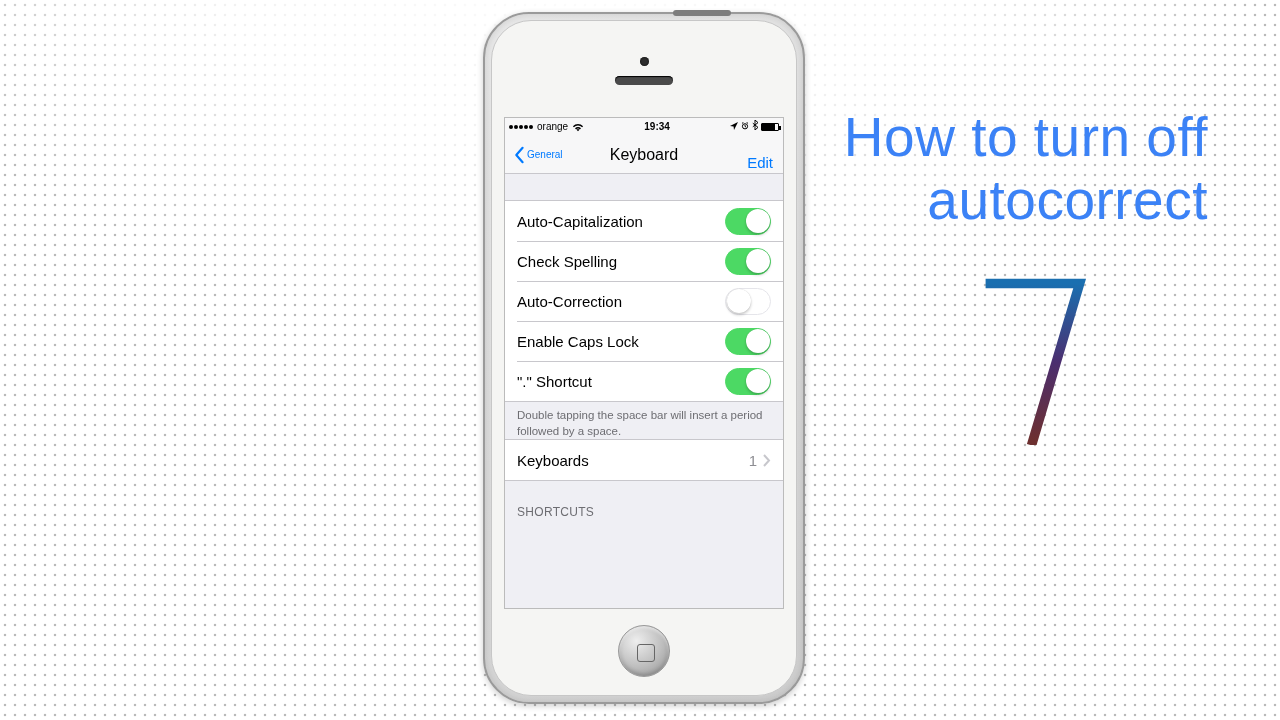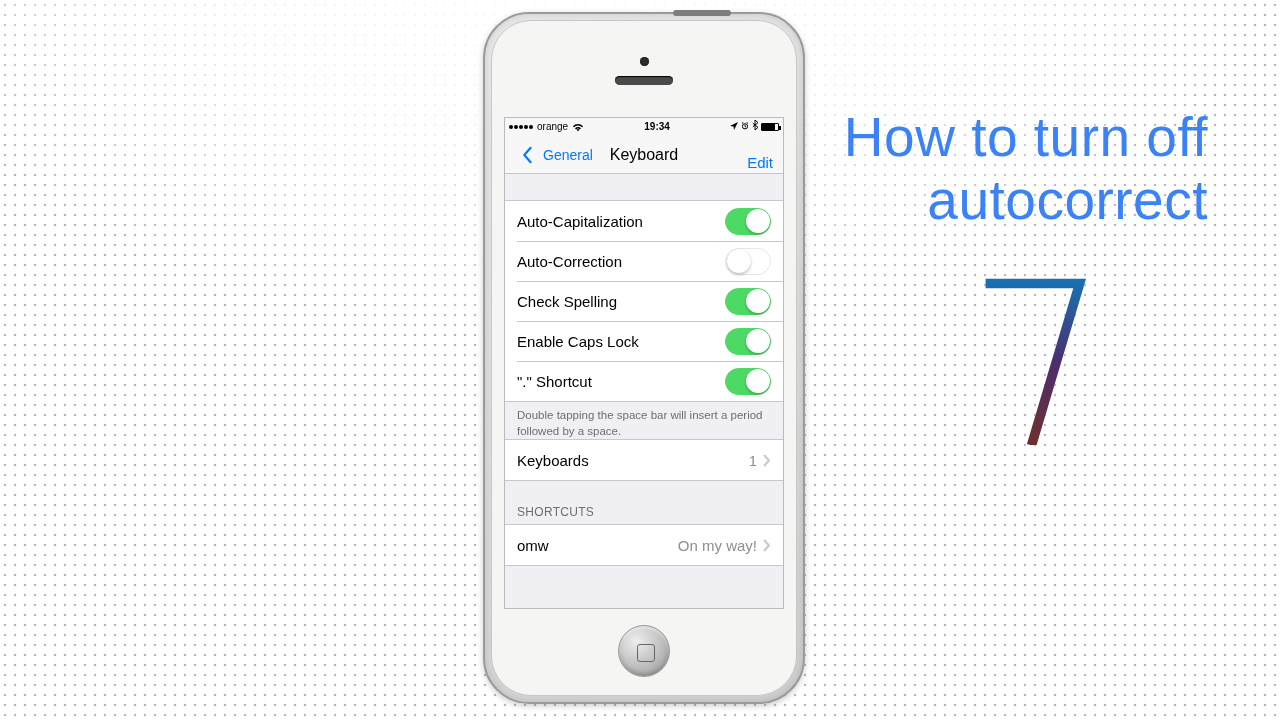--- a/index.html
+++ b/index.html
@@ -45,21 +45,21 @@
 .sb-wifi svg{display:block}
 .sb-center{flex:1;text-align:center;font-weight:700}
 .sb-right{display:flex;align-items:center;gap:3px}
 .batt{width:18px;height:8px;border:1px solid #000;border-radius:1px;position:relative}
 .batt::after{content:"";position:absolute;right:-3px;top:2px;width:2px;height:4px;background:#000}
 .batt i{display:block;height:100%;width:82%;background:#000}
 
 
 .navbar{height:38px;background:#f7f7f8;border-bottom:1px solid #c8c7cc;position:relative;display:flex;align-items:center;justify-content:center}
 .nav-title{font-weight:400;font-size:16px;color:#000}
-.nav-back{position:absolute;left:16px;top:0;bottom:0;display:flex;align-items:center;color:#007aff;font-size:14px;gap:10px}
+.nav-back{position:absolute;left:8px;top:0;bottom:0;display:flex;align-items:center;color:#007aff;font-size:10px;gap:2px}
 .nav-back svg{width:12px;height:18px}
 .nav-edit{position:absolute;right:10px;top:15px;bottom:0;display:flex;align-items:center;color:#007aff;font-size:15px}
 
 
 .content{position:absolute;top:56px;left:0;right:0;bottom:0;overflow:hidden;background:#efeff4;font-size:15px;color:#000}
 .group{background:#fff;border-top:1px solid #c8c7cc;border-bottom:1px solid #c8c7cc}
 .group.first{margin-top:26px}
 .row{height:40px;display:flex;align-items:center;padding:12px 12px;position:relative}
 .row + .row::before{content:"";position:absolute;top:0;left:12px;right:0;height:1px;background:#c8c7cc}
 .row .label{flex:1}
@@ -161,28 +161,28 @@
 
       <div class="content">
         <div class="group first" id="toggles-group">
             <div class="row">
               <span class="label">Auto-Capitalization</span>
               <span class="toggle on">
                 <span class="knob"></span>
               </span>
             </div>
             <div class="row">
+              <span class="label">Check Spelling</span>
+              <span class="toggle on">
+                <span class="knob"></span>
+              </span>
+            </div>
+            <div class="row">
               <span class="label">Auto-Correction</span>
               <span class="toggle">
-                <span class="knob"></span>
-              </span>
-            </div>
-            <div class="row">
-              <span class="label">Check Spelling</span>
-              <span class="toggle on">
                 <span class="knob"></span>
               </span>
             </div>
             <div class="row">
               <span class="label">Enable Caps Lock</span>
               <span class="toggle on">
                 <span class="knob"></span>
               </span>
             </div>
             <div class="row">
@@ -198,27 +198,18 @@
           <div class="row">
             <span class="label">Keyboards</span>
             <span class="detail">1</span>
             <svg class="chevron" viewBox="0 0 8 13">
                 <path d="M1 1l5 5.5L1 12"></path>
               </svg>
           </div>
         </div>
 
         <div class="section-header">SHORTCUTS</div>
-        <div class="group" id="shortcuts-group" style="margin-top:0">
-            <div class="row">
-              <span class="label">omw</span>
-              <span class="detail">On my way!</span>
-              <svg class="chevron" viewBox="0 0 8 13">
-                <path d="M1 1l5 5.5L1 12"></path>
-              </svg>
-            </div>
-          </div>
       </div>
     </div>
 
     <div class="home"></div>
   </div>
 </div>
 
 </body></html>

